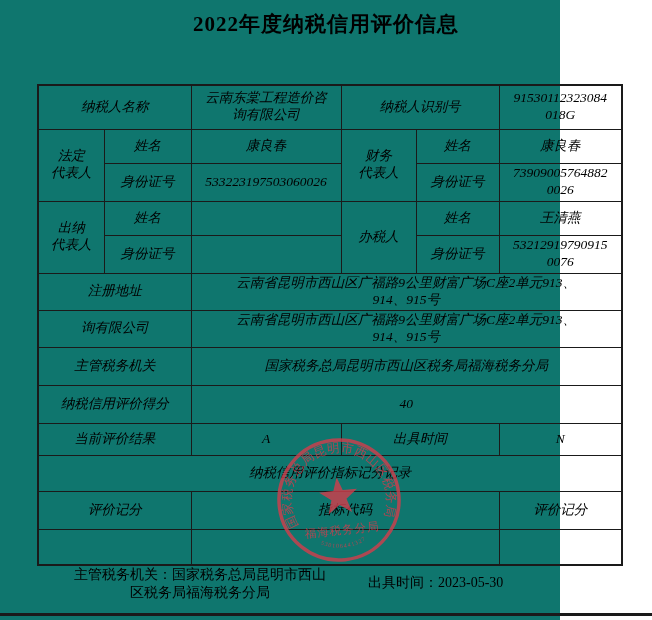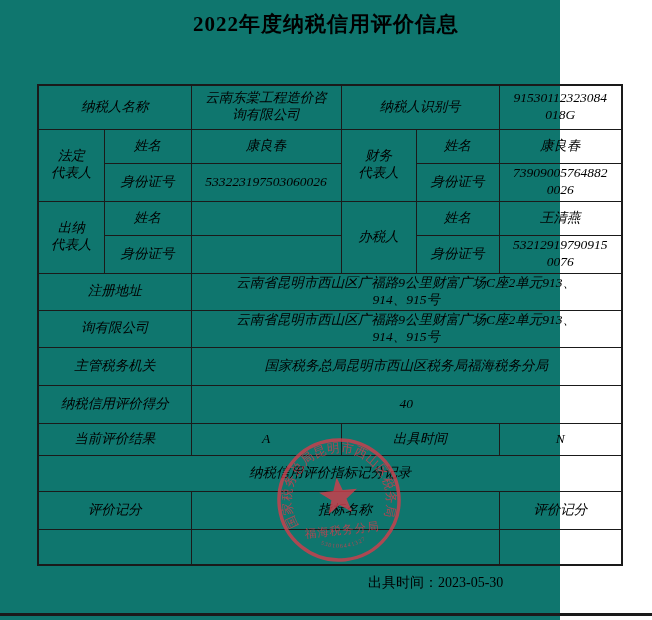--- a/index.html
+++ b/index.html
@@ -143,31 +143,33 @@
         <td colspan="2">当前评价结果</td>
         <td>A</td>
         <td colspan="2">出具时间</td>
         <td>N</td>
       </tr>
       <tr class="h36">
         <td colspan="6">纳税信用评价指标记分记录</td>
       </tr>
       <tr class="h38">
         <td colspan="2">评价记分</td>
-        <td colspan="3">指标名称</td>
+        <td colspan="3">指标代码</td>
         <td>评价记分</td>
       </tr>
       <tr class="h36">
         <td colspan="2"></td>
         <td colspan="3"></td>
         <td></td>
       </tr>
     </tbody>
   </table>
 
+  <div class="footer-left">主管税务机关：国家税务总局昆明市西山
+区税务局福海税务分局</div>
   <div class="footer-right"><span>出具时间：</span><span>2023-05-30</span></div>
 
   <div class="bottom-line"></div>
 
   <svg class="seal" viewBox="0 0 150 150" aria-hidden="true">
     <circle cx="75" cy="75" r="60" fill="none" stroke="#cf3e4d" stroke-width="3.5"></circle>
     <defs>
       <path id="sealArcTop" d="M 29.9,91.4 A 48,48 0 1,1 120.1,91.4" fill="none"></path>
       <path id="sealArcBottom" d="M 35.7,102.5 A 48,48 0 0,0 114.3,102.5" fill="none"></path>
     </defs>

